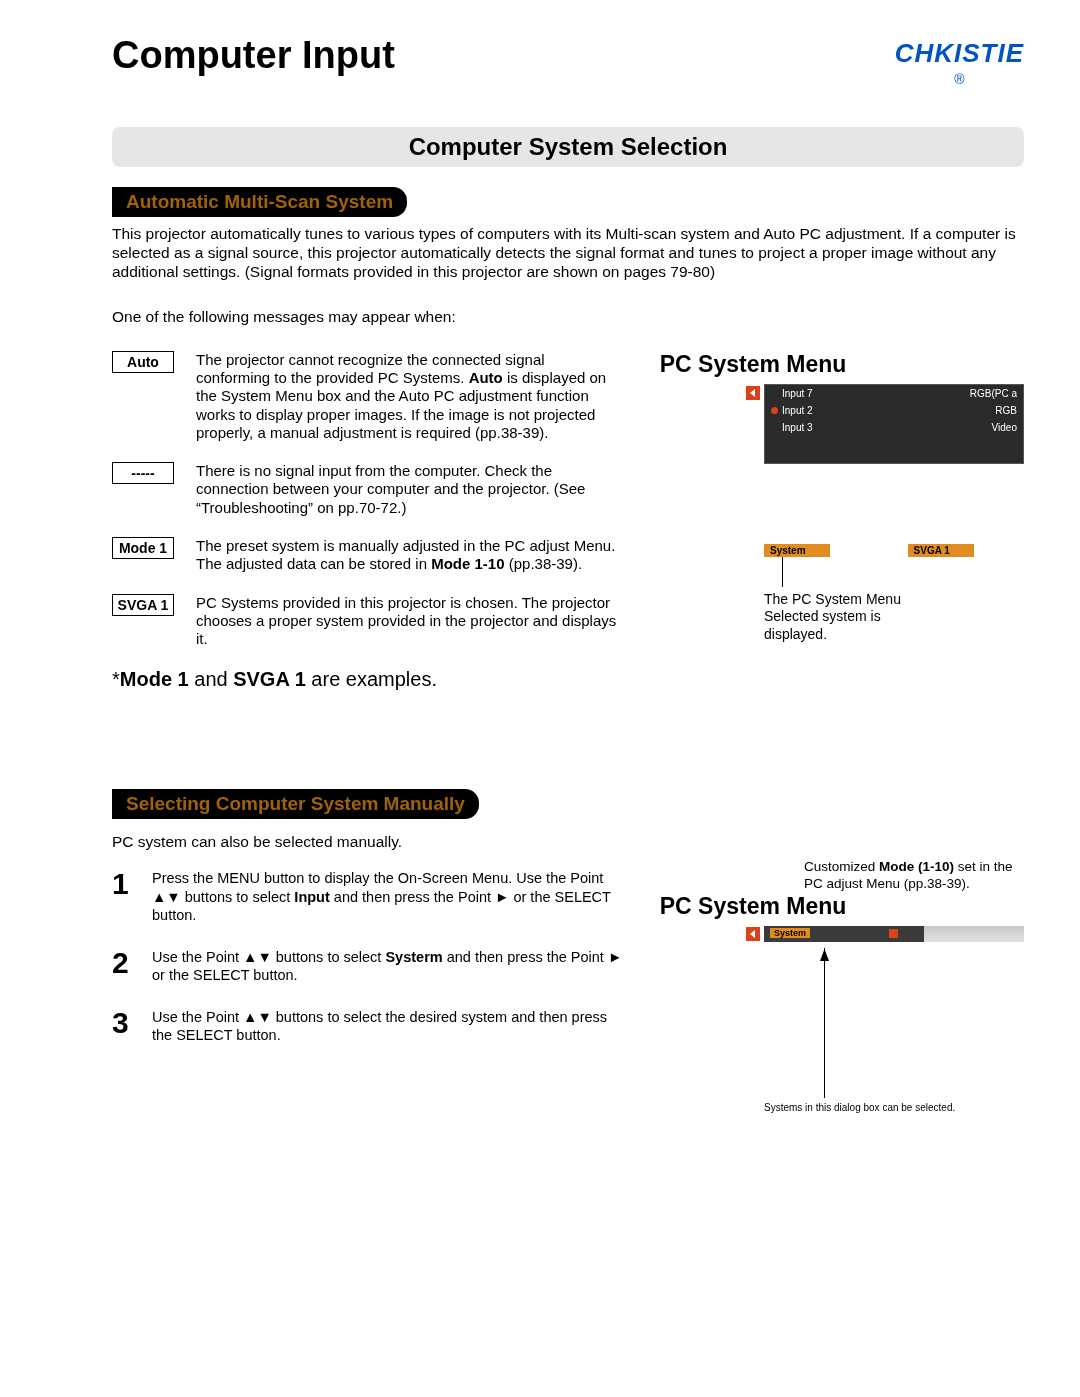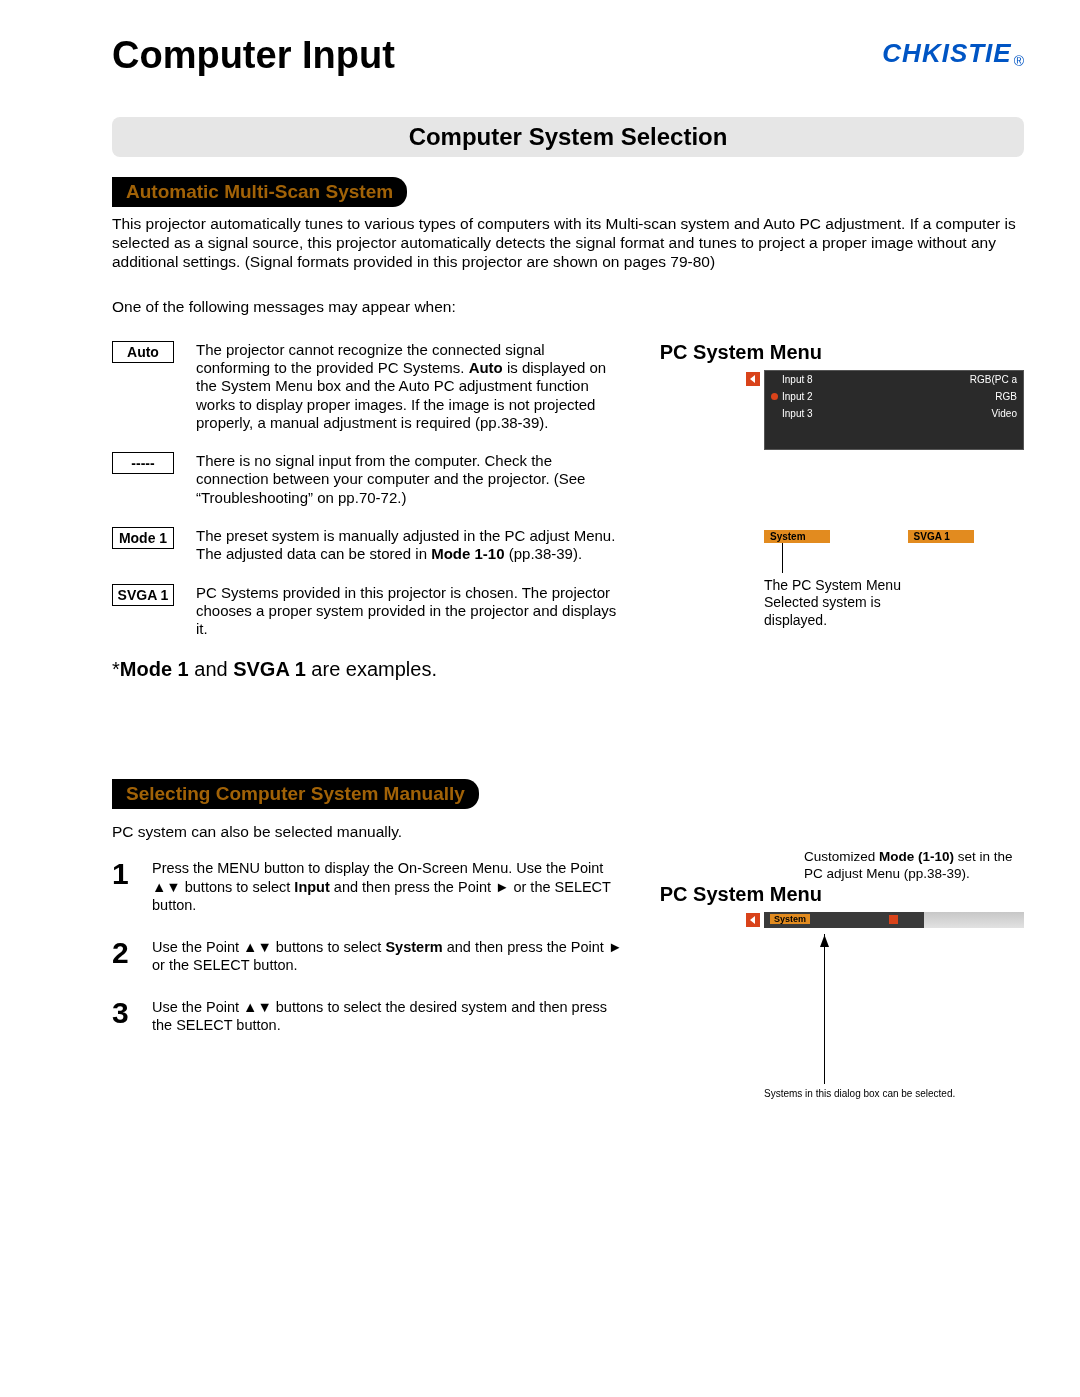--- a/index.html
+++ b/index.html
@@ -1,34 +1,34 @@
 <!DOCTYPE html>
 <html><head>
 <meta charset="utf-8">
 <style>
   * { box-sizing: border-box; margin: 0; padding: 0; }
   html, body { width: 1080px; height: 1397px; background: #fff; font-family: Arial, Helvetica, sans-serif; color: #000; }
   .page { position: relative; width: 1080px; height: 1397px; padding: 34px 84px 40px 84px; margin-left: 28px; }
   .header { display: flex; justify-content: space-between; align-items: flex-start; }
   .header h1 { font-size: 38px; font-weight: bold; }
-  .logo { display: flex; align-items: flex-end; gap: 2px; margin-top: 4px; }
+  .logo { display: flex; align-items: center; gap: 2px; margin-top: 4px; flex-direction: column; }
   .logo-text { color: #0055c4; font-weight: 800; font-size: 26px; letter-spacing: 1px; font-style: italic; }
   .logo sup { color:#0055c4; font-size:14px; }
   .banner { margin: 40px 0 8px 0; background: #e6e6e6; text-align: center; font-size: 24px; font-weight: bold; padding: 6px 0; border-radius: 8px; }
   .subheader { display:inline-block; background:#000; color:#a16207; font-weight:bold; font-size:19px; padding:4px 14px 4px 14px; border-radius: 0 14px 14px 0; margin: 12px 0 4px 0; }
   .body-text { font-size: 15.5px; line-height: 1.22; margin: 4px 0; }
   .messages-intro { margin: 26px 0 24px 0; }
   .two-col { display:flex; gap: 24px; }
   .two-col .left { flex: 0 0 56%; }
   .two-col .right { flex: 1; }
   .msg-row { display:flex; gap: 22px; margin-bottom: 20px; }
   .msg-box { flex: 0 0 62px; border: 1px solid #000; text-align:center; font-size:14px; font-weight:bold; padding: 2px 0; height: fit-content; align-self:flex-start; }
   .msg-desc { font-size: 15px; line-height: 1.22; }
   .examples-note { font-size: 20px; margin-top: 2px;}
-  .right-h { font-weight:bold; font-size: 20px; margin-bottom: 6px; padding-left: 13px; }
+  .right-h { font-weight:bold; font-size: 23px; margin-bottom: 6px; padding-left: 13px; }
   .menu-panel1 { width: 260px; margin-left: auto; position:relative; }
   .panel-dark { background:#2a2a2a; color:#fff; font-size:10px; position:relative; height:80px; border:1px solid #555;}
   .panel-dark .row { display:flex; justify-content:space-between; padding:3px 6px; }
   .red-arrow-box { width:14px; height:14px; background:#d9431a; display:inline-flex; align-items:center; justify-content:center; position:absolute; left:-18px; top:2px; }
   .red-arrow-box svg { width:10px; height:10px; }
   .red-dot { width:7px; height:7px; background:#d9431a; border-radius:50%; display:inline-block; vertical-align:middle; margin-right:4px; }
   .orange-bar-row { display:flex; gap:78px; font-size:10px; margin-top:10px; }
   .orange-bar { background:#e28b1f; color:#000; padding:1px 24px 1px 6px; font-weight:bold; }
   .callout-line { border-left:1px solid #000; height:30px; margin-left:18px; }
   .callout-text { font-size:14px; line-height:1.25; margin-top:4px; max-width:180px; }
@@ -109,21 +109,21 @@
       <div class="right">
         <div class="right-h">PC System Menu</div>
         <div class="menu-panel1">
           <div class="red-arrow-box">
             <svg viewBox="0 0 10 10">
                 <path d="M7 1 L2 5 L7 9 Z" fill="#fff"></path>
               </svg>
           </div>
           <div class="panel-dark">
             <div class="row">
-              <span><span style="display:inline-block;width:11px"></span><span>Input 8</span></span>
+              <span><span style="display:inline-block;width:11px"></span><span>Input 7</span></span>
               <span>RGB(PC a</span>
             </div>
             <div class="row">
               <span><span class="red-dot"></span><span>Input 2</span></span>
               <span>RGB</span>
             </div>
             <div class="row">
               <span><span style="display:inline-block;width:11px"></span><span>Input 3</span></span>
               <span>Video</span>
             </div>

